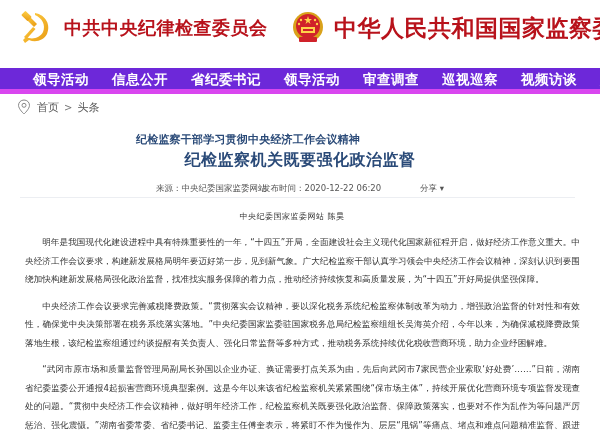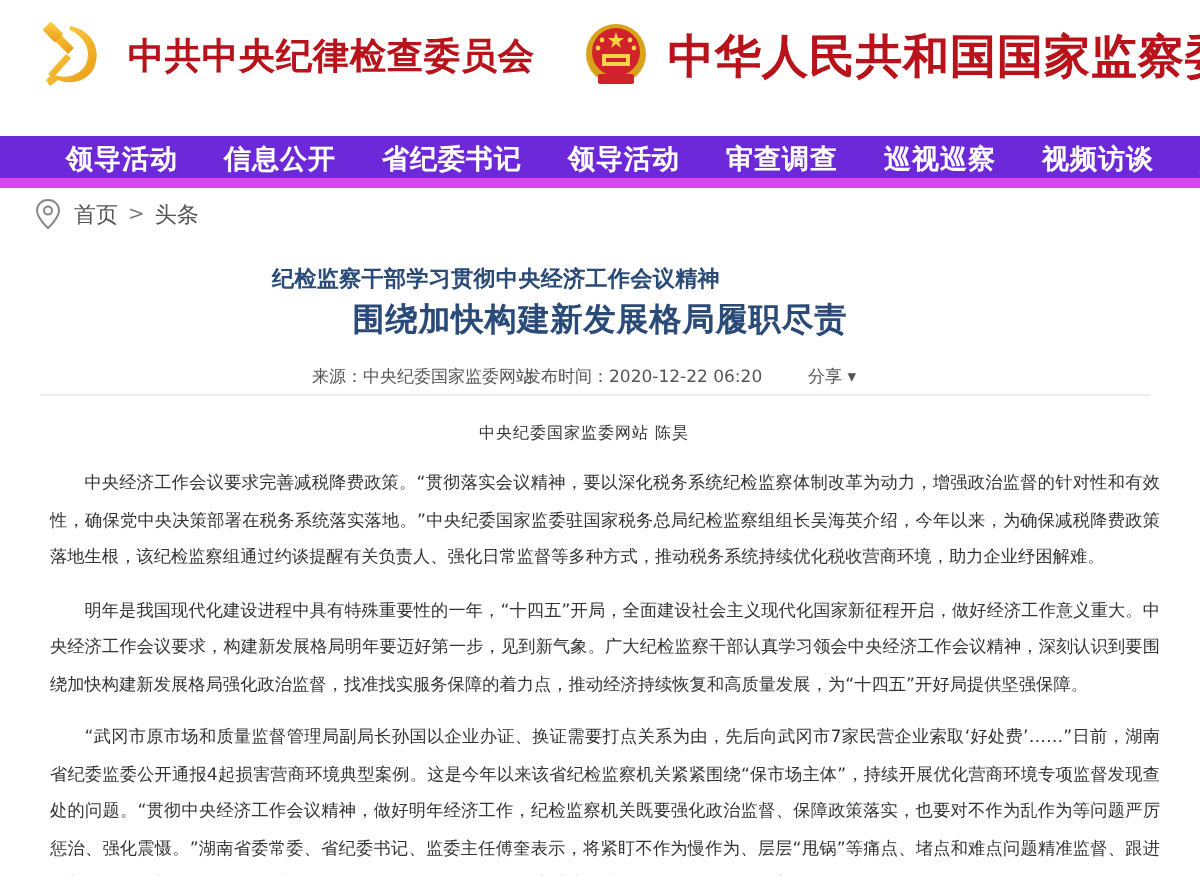--- a/index.html
+++ b/index.html
@@ -23,21 +23,21 @@
   .breadcrumb .sep { margin: 0 5px; color: #777; font-size: 10px; }
   .breadcrumb a { color: #555; text-decoration: none; }
 
   .subtitle { position: absolute; left: 0; width: 496px; top: 132px; text-align: center; font-size: 11px; font-weight: bold; color: #2a4a78; letter-spacing: 0.2px; }
   .title { position: absolute; left: 0; width: 600px; top: 150px; text-align: center; font-size: 16px; font-weight: bold; color: #2a4a78; letter-spacing: 0.5px; }
 
   .meta { position: absolute; left: 0; width: 505px; top: 183px; height: 14px; font-size: 8.5px; color: #555; }
   .meta span { position: absolute; top: 0; white-space: nowrap; }
   .meta .src { left: 156px; }
   .meta .time { left: 262px; }
-  .meta .share { left: 404px; cursor: pointer; text-align: center; }
+  .meta .share { left: 420px; cursor: pointer; text-align: center; }
   .divider { position: absolute; left: 20px; top: 197px; width: 265px; height: 1px; background: #eceef2; }
   .divider2 { position: absolute; left: 285px; top: 197px; width: 290px; height: 1px; background: #eceef2; }
 
   .byline { position: absolute; left: 0; width: 584px; top: 211px; text-align: center; font-family: "DejaVu Serif", "Liberation Serif", serif; font-size: 8px; color: #333; letter-spacing: 0.5px; }
 
   .article { position: absolute; left: 25px; width: 555px; top: 233px; font-size: 8.6px; color: #333; line-height: 18.5px; }
   .article p { text-indent: 2em; margin-bottom: 8px; text-align: justify; letter-spacing: 0.05px; }
 </style>
 </head>
 <body>
@@ -92,29 +92,29 @@
   <svg class="pin" viewBox="0 0 14 16">
     <path d="M7 1 C3.8 1 1.5 3.4 1.5 6.3 C1.5 10 7 15 7 15 C7 15 12.5 10 12.5 6.3 C12.5 3.4 10.2 1 7 1 Z" fill="none" stroke="#888" stroke-width="1"></path>
     <circle cx="7" cy="6.3" r="2" fill="none" stroke="#888" stroke-width="1"></circle>
   </svg>
   <a>首页</a>
   <span class="sep">&gt;</span>
   <a>头条</a>
 </div>
 
 <div class="subtitle">纪检监察干部学习贯彻中央经济工作会议精神</div>
-<h1 class="title">围绕加快构建新发展格局履职尽责</h1>
+<h1 class="title">纪检监察机关既要强化政治监督</h1>
 
 <div class="meta">
   <span class="src">来源：中央纪委国家监委网站</span>
   <span class="time">发布时间：2020-12-22 06:20</span>
   <span class="share">分享 ▾</span>
 </div>
 <div class="divider"></div>
 <div class="divider2"></div>
 
 <div class="byline">中央纪委国家监委网站 陈昊</div>
 
 <div class="article">
+  <p>明年是我国现代化建设进程中具有特殊重要性的一年，“十四五”开局，全面建设社会主义现代化国家新征程开启，做好经济工作意义重大。中央经济工作会议要求，构建新发展格局明年要迈好第一步，见到新气象。广大纪检监察干部认真学习领会中央经济工作会议精神，深刻认识到要围绕加快构建新发展格局强化政治监督，找准找实服务保障的着力点，推动经济持续恢复和高质量发展，为“十四五”开好局提供坚强保障。</p>
   <p>中央经济工作会议要求完善减税降费政策。“贯彻落实会议精神，要以深化税务系统纪检监察体制改革为动力，增强政治监督的针对性和有效性，确保党中央决策部署在税务系统落实落地。”中央纪委国家监委驻国家税务总局纪检监察组组长吴海英介绍，今年以来，为确保减税降费政策落地生根，该纪检监察组通过约谈提醒有关负责人、强化日常监督等多种方式，推动税务系统持续优化税收营商环境，助力企业纾困解难。</p>
-  <p>明年是我国现代化建设进程中具有特殊重要性的一年，“十四五”开局，全面建设社会主义现代化国家新征程开启，做好经济工作意义重大。中央经济工作会议要求，构建新发展格局明年要迈好第一步，见到新气象。广大纪检监察干部认真学习领会中央经济工作会议精神，深刻认识到要围绕加快构建新发展格局强化政治监督，找准找实服务保障的着力点，推动经济持续恢复和高质量发展，为“十四五”开好局提供坚强保障。</p>
   <p>“武冈市原市场和质量监督管理局副局长孙国以企业办证、换证需要打点关系为由，先后向武冈市7家民营企业索取‘好处费’……”日前，湖南省纪委监委公开通报4起损害营商环境典型案例。这是今年以来该省纪检监察机关紧紧围绕“保市场主体”，持续开展优化营商环境专项监督发现查处的问题。“贯彻中央经济工作会议精神，做好明年经济工作，纪检监察机关既要强化政治监督、保障政策落实，也要对不作为乱作为等问题严厉惩治、强化震慑。”湖南省委常委、省纪委书记、监委主任傅奎表示，将紧盯不作为慢作为、层层“甩锅”等痛点、堵点和难点问题精准监督、跟进监督、全程监督，坚决整治推诿扯皮、冷硬横推、吃拿卡要等损害营商环境问题，推动加快构建新发展格局。</p>
 </div>
 
 </body></html>

